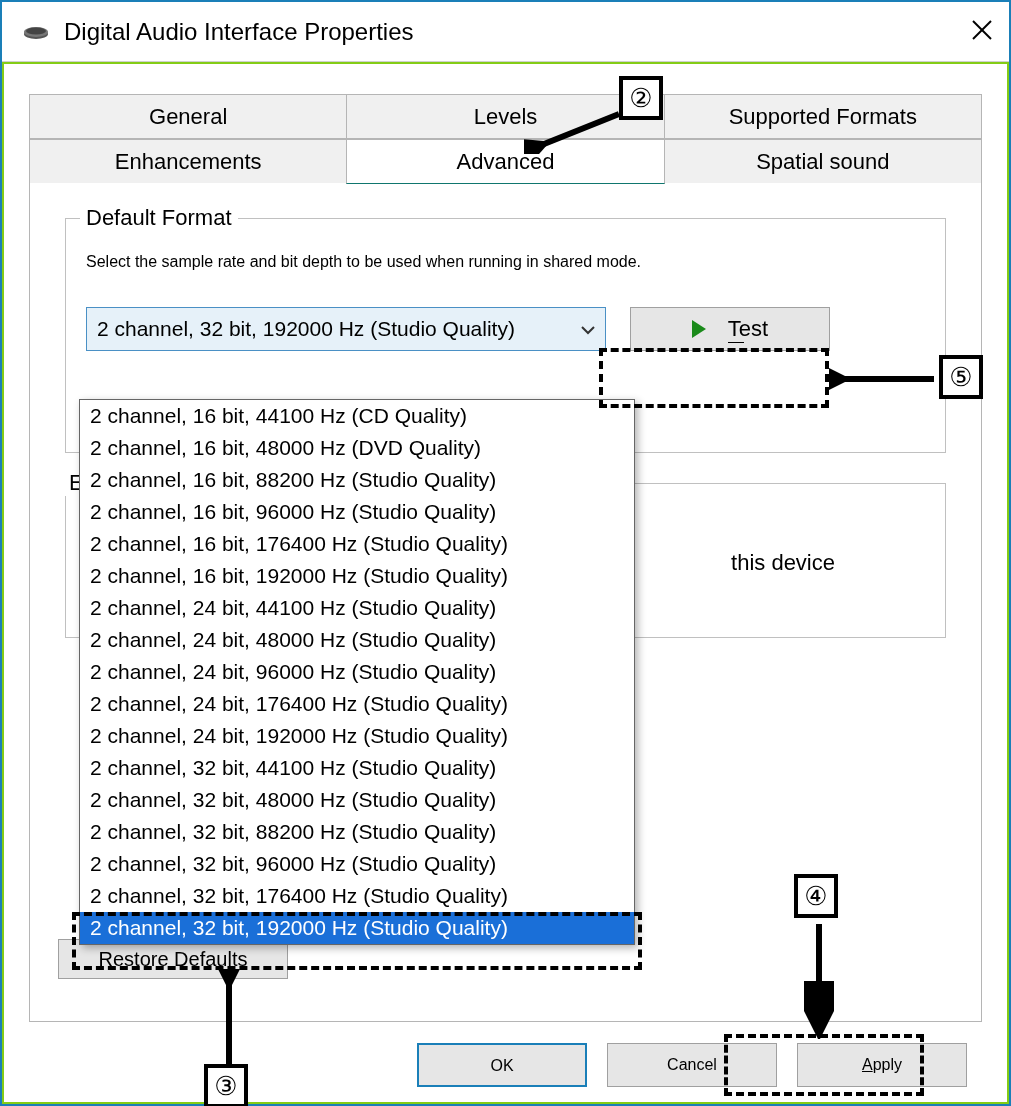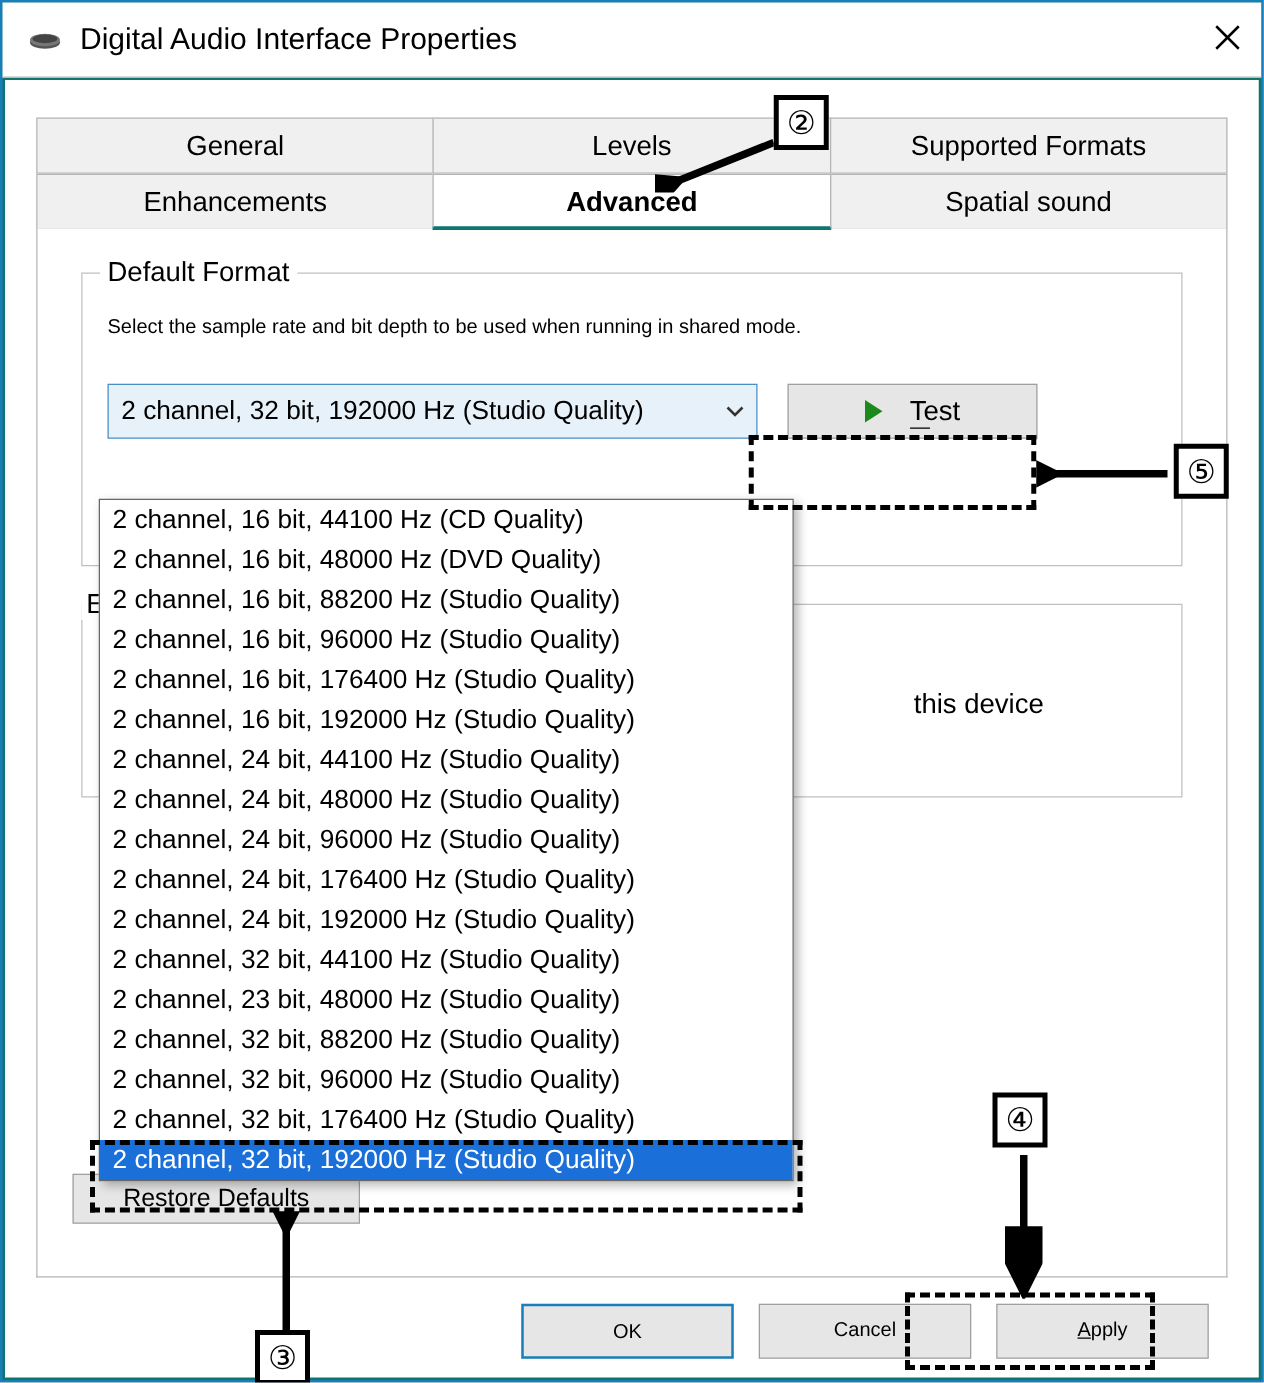--- a/index.html
+++ b/index.html
@@ -8,21 +8,21 @@
     font-family: "Segoe UI", Tahoma, sans-serif;
     font-size: 20px;
     background: #fff;
     color: #000;
   }
   .outer {
     width: 1011px;
     height: 1106px;
     border: 2px solid #1a7fb8;
     position: relative;
-    background: #0f766e;
+    background: #84cc16;
   }
   
   .titlebar {
     height: 60px;
     display: flex;
     align-items: center;
     padding: 0 8px 0 20px;
     border-bottom: 1px solid #d0d0d0;
     background: #fff;
   }
@@ -62,24 +62,23 @@
     background: #f0f0f0;
     text-align: center;
     line-height: 44px;
     font-size: 22px;
     cursor: pointer;
     margin-left: -1px;
   }
   .tab:first-child { margin-left: 0; }
   .tab.active {
     background: #fff;
-    border-bottom: 3px solid #0f766e;
+    border-bottom: 1px solid #0f766e;
     position: relative;
     z-index: 2;
-    font-weight: bold;
   }
   
   .panel {
     position: absolute;
     left: 25px; right: 25px; top: 119px; bottom: 80px;
     border: 1px solid #b5b5b5;
     border-top: none;
     background: #fff;
   }
   
@@ -323,21 +322,21 @@
         <div class="opt">2 channel, 16 bit, 88200 Hz (Studio Quality)</div>
         <div class="opt">2 channel, 16 bit, 96000 Hz (Studio Quality)</div>
         <div class="opt">2 channel, 16 bit, 176400 Hz (Studio Quality)</div>
         <div class="opt">2 channel, 16 bit, 192000 Hz (Studio Quality)</div>
         <div class="opt">2 channel, 24 bit, 44100 Hz (Studio Quality)</div>
         <div class="opt">2 channel, 24 bit, 48000 Hz (Studio Quality)</div>
         <div class="opt">2 channel, 24 bit, 96000 Hz (Studio Quality)</div>
         <div class="opt">2 channel, 24 bit, 176400 Hz (Studio Quality)</div>
         <div class="opt">2 channel, 24 bit, 192000 Hz (Studio Quality)</div>
         <div class="opt">2 channel, 32 bit, 44100 Hz (Studio Quality)</div>
-        <div class="opt">2 channel, 23 bit, 48000 Hz (Studio Quality)</div>
+        <div class="opt">2 channel, 32 bit, 48000 Hz (Studio Quality)</div>
         <div class="opt">2 channel, 32 bit, 88200 Hz (Studio Quality)</div>
         <div class="opt">2 channel, 32 bit, 96000 Hz (Studio Quality)</div>
         <div class="opt">2 channel, 32 bit, 176400 Hz (Studio Quality)</div>
         <div class="opt selected">2 channel, 32 bit, 192000 Hz (Studio Quality)</div>
       </div>
 
     <div class="callout" style="left:615px; top:12px;">
         <span>②</span>
       </div>
     <div class="arrow" style="left:520px; top:40px;">

